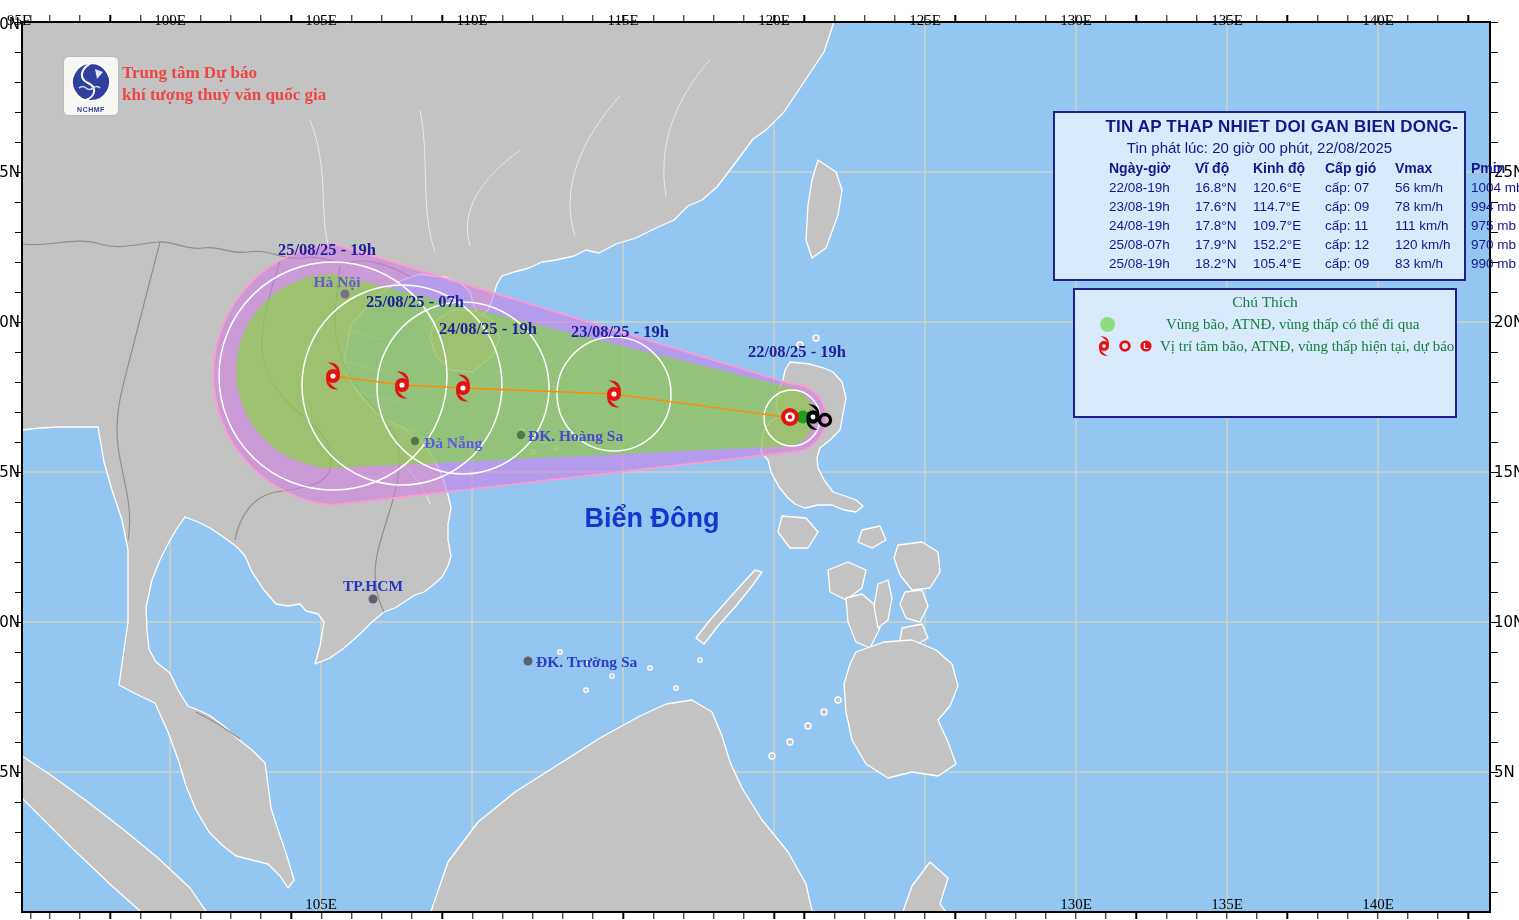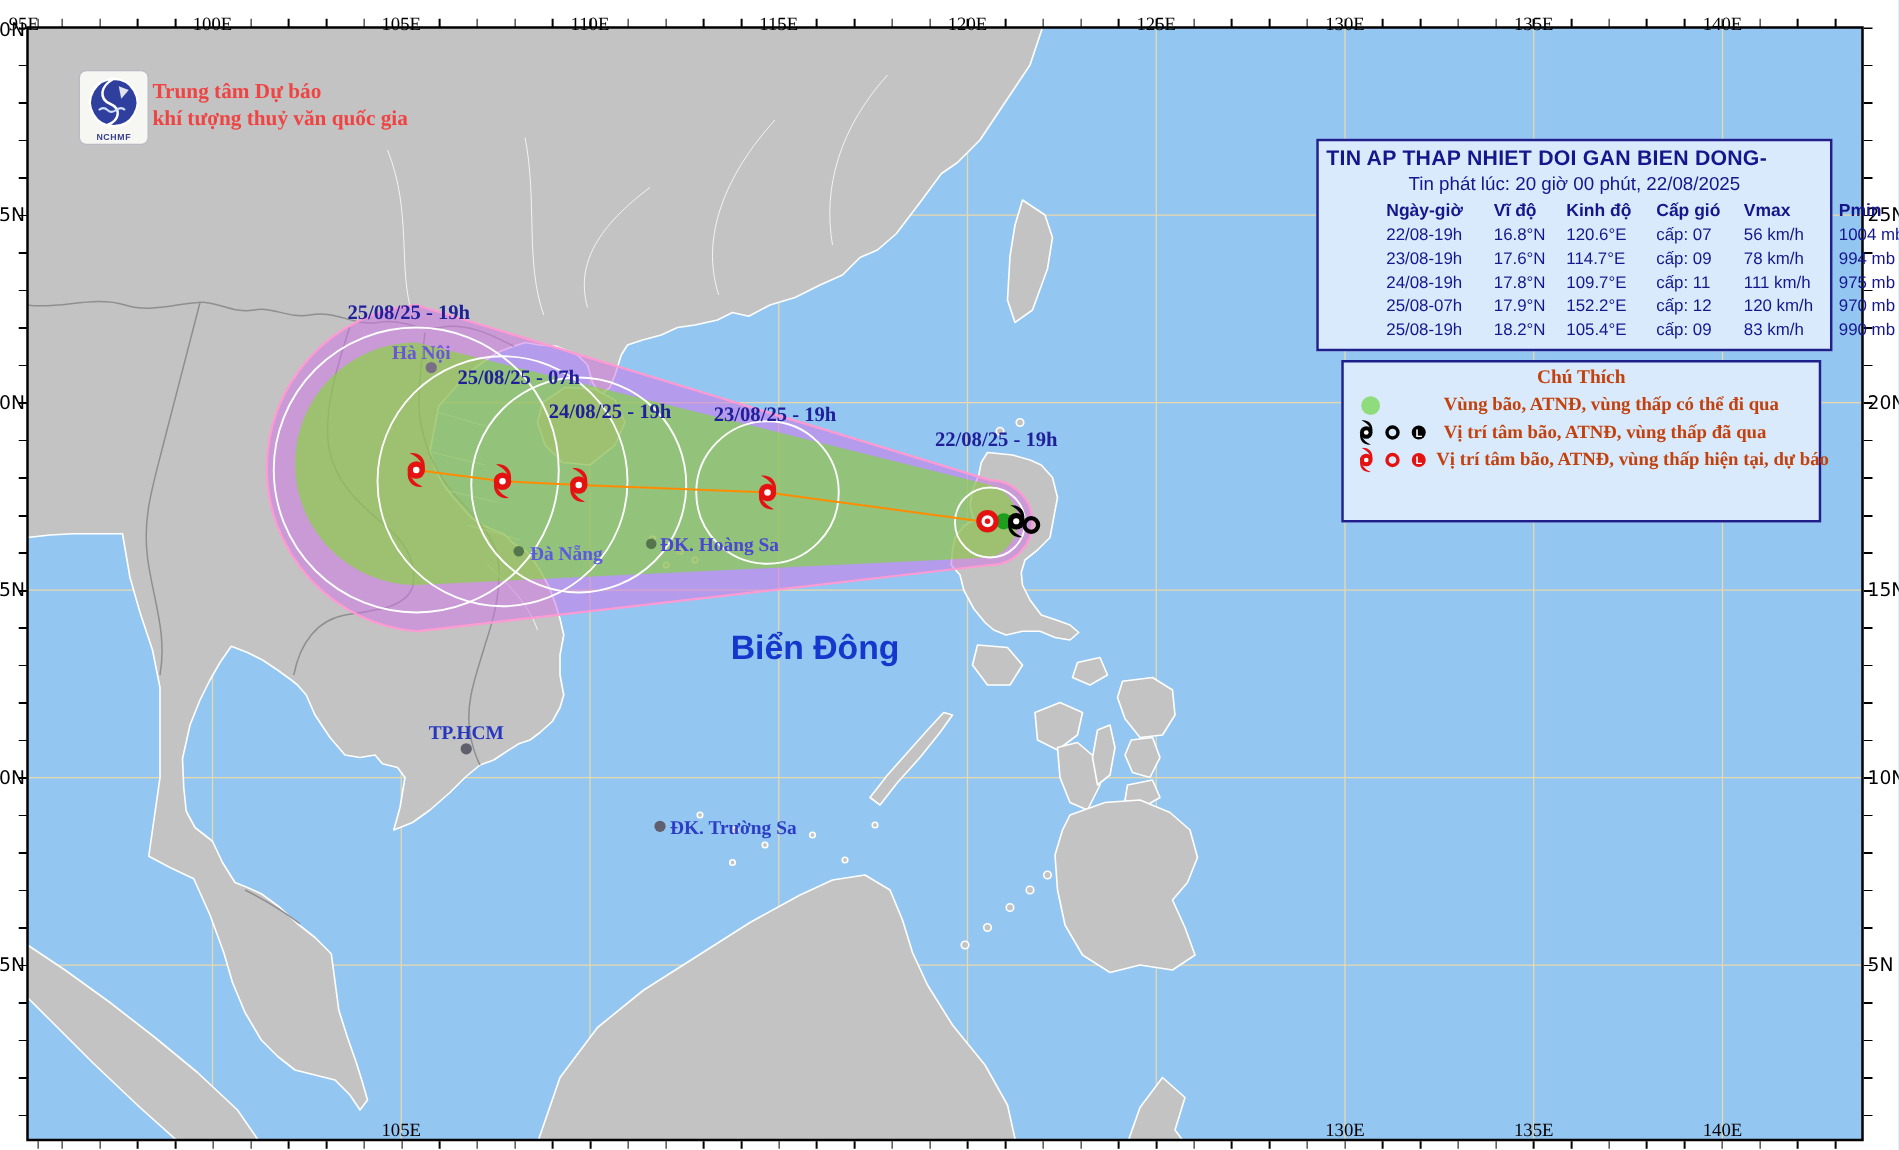--- a/index.html
+++ b/index.html
@@ -26,29 +26,29 @@
   .axlab.right{transform:translate(0,-50%);left:1494px;}
   
   .logo-box{position:absolute;left:63px;top:56px;width:54px;height:58px;background:#f6f6f2;
     border:1px solid #b9b9c4;border-radius:6px;text-align:center;}
   .logo-box .nchmf{font-size:7px;font-weight:bold;color:#39418f;letter-spacing:.5px;display:block;margin-top:-2px;}
   .org-title{position:absolute;left:122px;top:62px;color:#ef4444;font-weight:bold;
     font-family:"Liberation Serif",serif;font-size:17px;line-height:22px;white-space:nowrap;}
   
   .info-box{position:absolute;left:1053px;top:111px;width:413px;height:170px;box-sizing:border-box;
     background:#d9eafc;border:2px solid #20208c;color:#16168c;padding:4px 6px 2px 6px;}
-  .info-title{text-align:left;font-weight:bold;font-size:17px;letter-spacing:.2px;white-space:nowrap;}
+  .info-title{text-align:right;font-weight:bold;font-size:17px;letter-spacing:.2px;white-space:nowrap;}
   .info-issued{text-align:center;font-size:15px;margin-top:2px;white-space:nowrap;}
   .info-table{display:grid;grid-template-columns:86px 58px 72px 70px 76px 63px;
     font-size:13.5px;line-height:19px;margin-top:3px;white-space:nowrap;margin-left:48px;}
   .info-table .hd{font-weight:bold;font-size:14px;}
   
   .legend-box{position:absolute;left:1073px;top:288px;width:384px;height:130px;box-sizing:border-box;
-    background:#d9eafc;border:2px solid #20208c;color:#c2410c;
-    font-family:"Liberation Serif",serif;font-size:15px;padding:3px 8px;font-weight:bold;}
+    background:#d9eafc;border:2px solid #20208c;color:#15803d;
+    font-family:"Liberation Serif",serif;font-size:15px;padding:3px 19px;}
   .legend-title{text-align:center;font-size:15.5px;margin-bottom:2px;}
   .legend-row{display:flex;align-items:center;height:22px;white-space:nowrap;}
   .legend-icon-cell{width:72px;display:flex;align-items:center;}
   .dot-swatch{width:15px;height:15px;border-radius:50%;display:inline-block;margin-left:6px;}
   .sw-purple{background:#cf9df2;}
   .sw-green{background:#8fdc7d;}
   svg text{font-family:"Liberation Serif",serif;}
   .san{font-family:"Liberation Sans",sans-serif;}
 </style>
 </head>
@@ -320,30 +320,20 @@
   <div class="legend-title">Chú Thích</div>
 
 
   <div class="legend-row">
     <span class="legend-icon-cell">
         <span class="dot-swatch sw-green"></span>
       </span>
     <span>Vùng bão, ATNĐ, vùng thấp có thể đi qua</span>
   </div>
 
-  <div class="legend-row">
-    <span class="legend-icon-cell">
-      <svg width="66" height="20" viewBox="-10 -10 66 20">
-        <use href="#ty" fill="#000000" transform="scale(0.72)"></use>
-        <use href="#ringg" stroke="#000000" transform="translate(21,0) scale(0.8)"></use>
-        <use href="#ldisc" fill="#000000" transform="translate(42,0) scale(0.8)"></use>
-      </svg>
-    </span>
-    <span>Vị trí tâm bão, ATNĐ, vùng thấp đã qua</span>
-  </div>
 
   <div class="legend-row">
     <span class="legend-icon-cell">
       <svg width="66" height="20" viewBox="-10 -10 66 20">
         <use href="#ty" fill="#e51212" transform="scale(0.72)"></use>
         <use href="#ringg" stroke="#e51212" transform="translate(21,0) scale(0.8)"></use>
         <use href="#ldisc" fill="#e51212" transform="translate(42,0) scale(0.8)"></use>
       </svg>
     </span>
     <span>Vị trí tâm bão, ATNĐ, vùng thấp hiện tại, dự báo</span>

